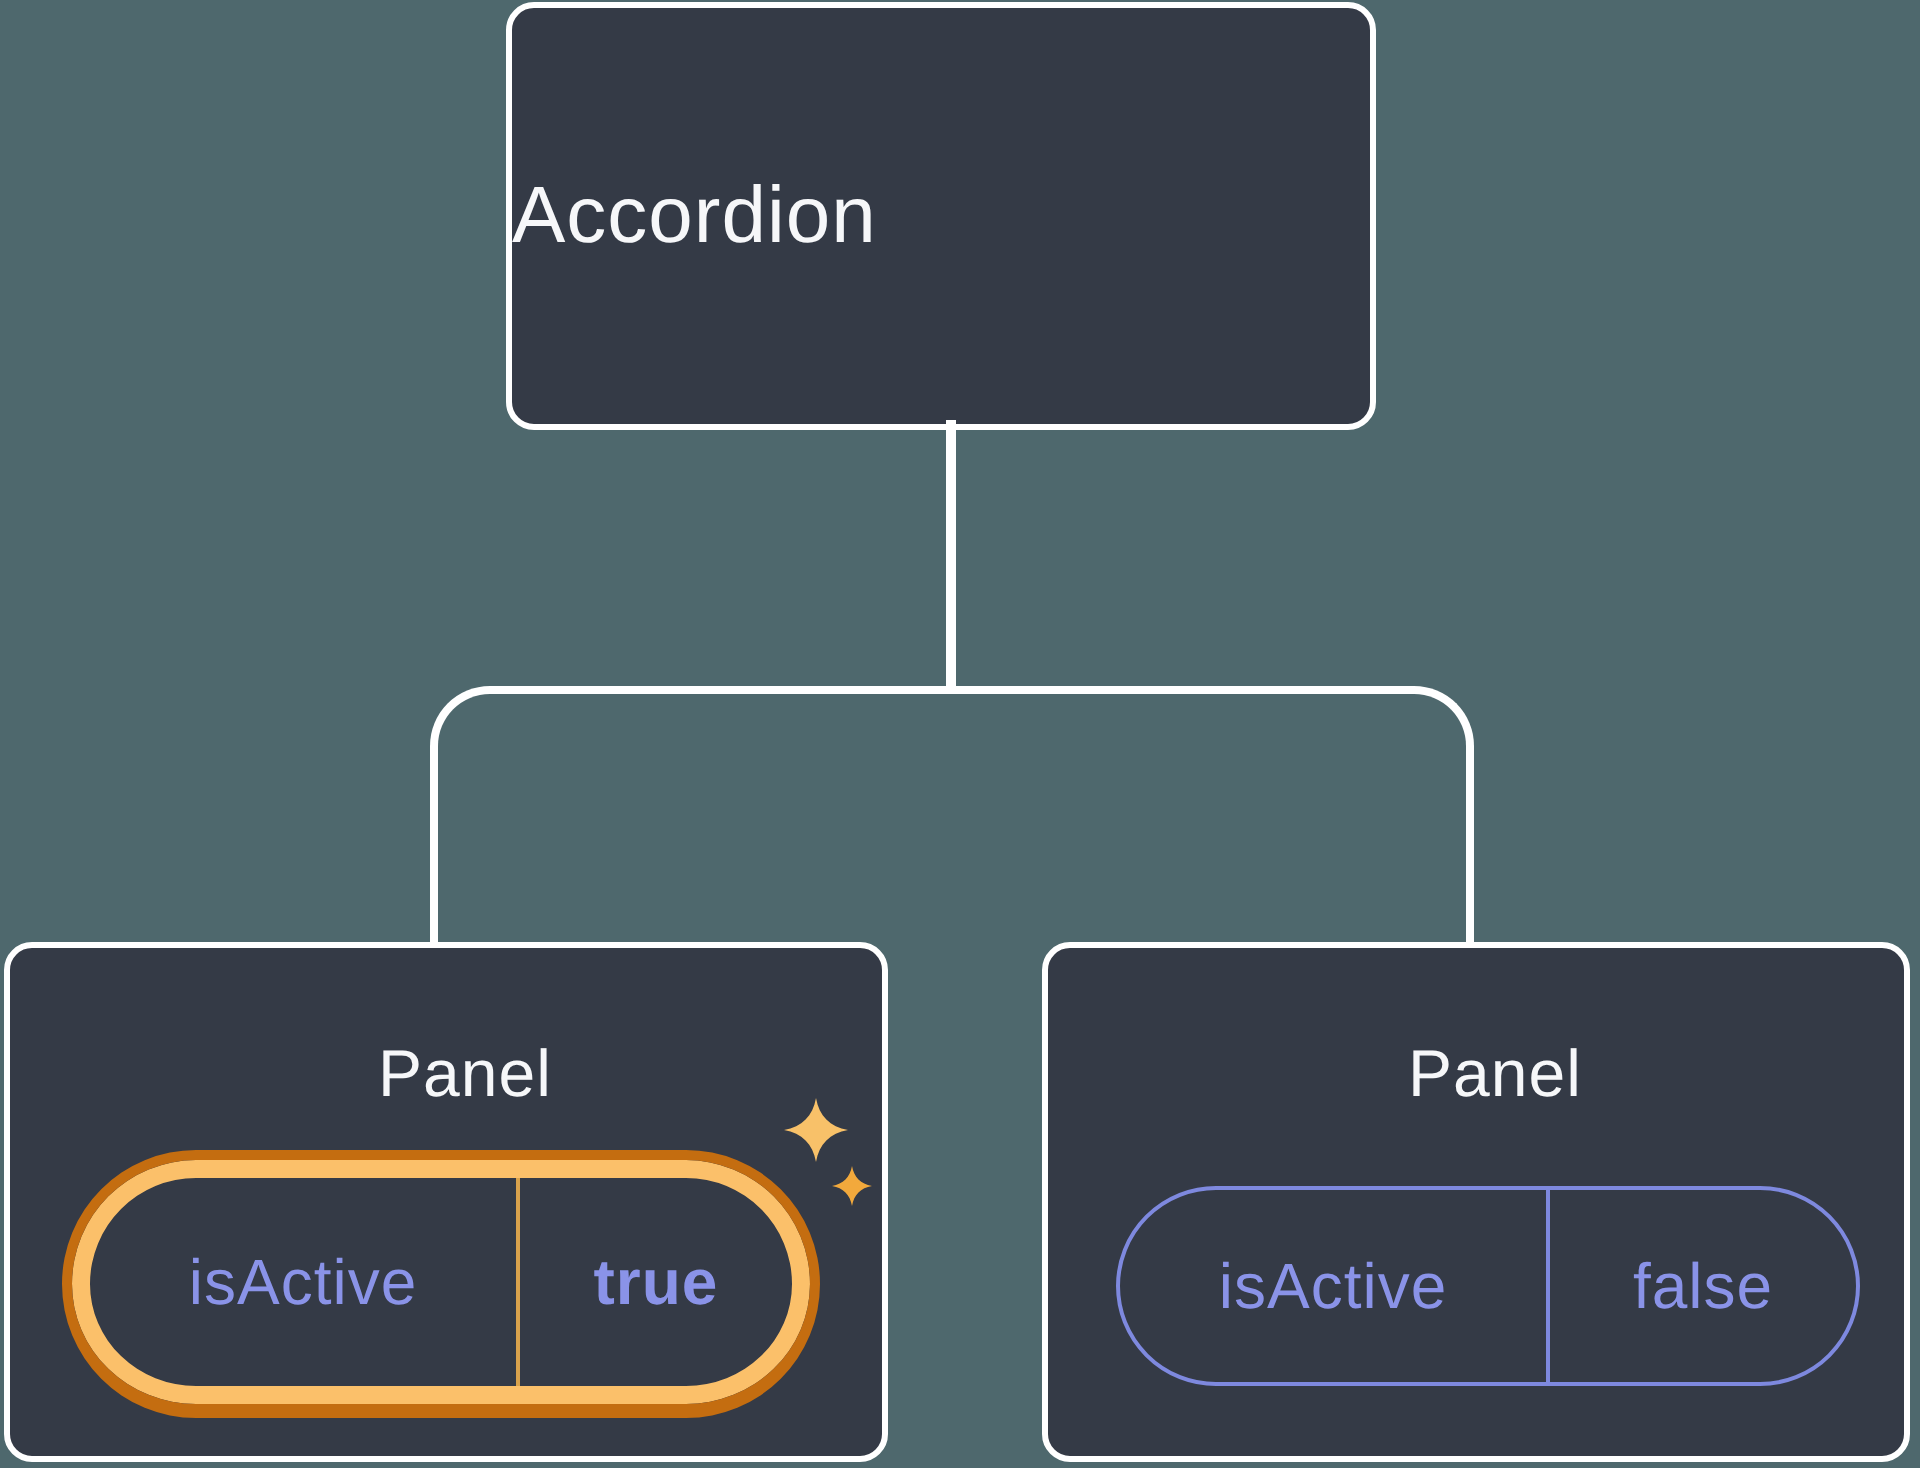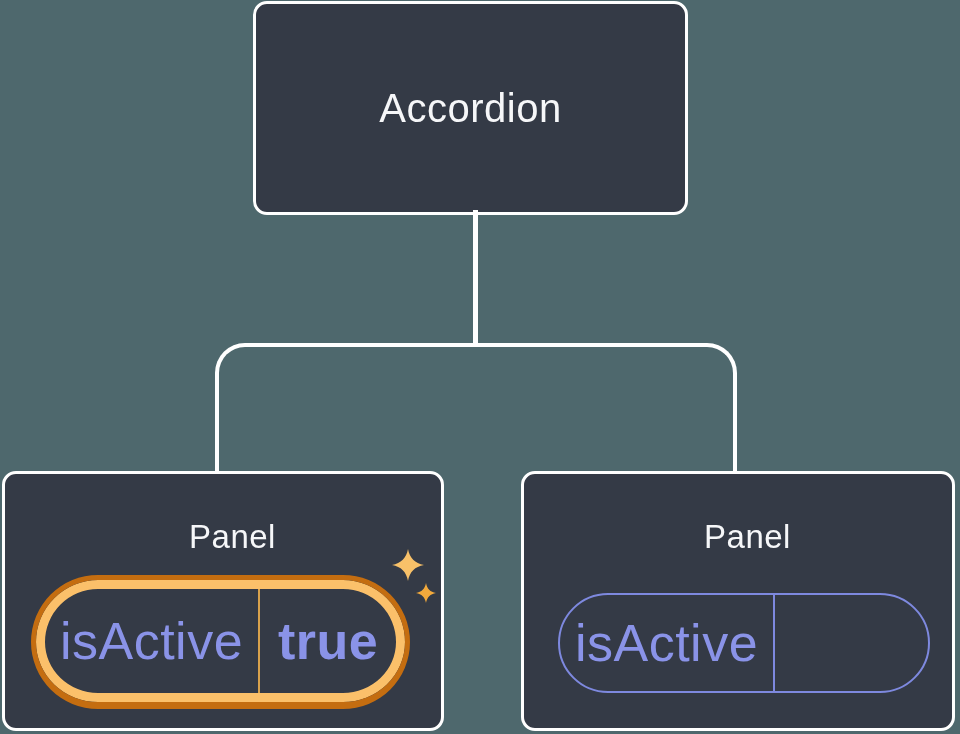--- a/index.html
+++ b/index.html
@@ -17,21 +17,21 @@
   
   .node {
     position: absolute;
     background: var(--node-fill, #343A46);
     border: 3px solid var(--node-border, #fff);
     border-radius: 14px;
   }
   .node-accordion {
     left: 253px; top: 1px;
     width: 435px; height: 214px;
-    display: flex; align-items: center; justify-content: center;
+    display: flex; align-items: center; justify-content: flex-start;
   }
   .accordion-label {
     font-size: 40px;
     font-weight: 500;
     letter-spacing: 0.5px;
     color: var(--node-text, #F6F7F9);
   }
 
   
   .stem {
@@ -73,21 +73,21 @@
   
   .pill {
     position: absolute;
     display: flex;
     align-items: stretch;
   }
   .pill-cell {
     display: flex;
     align-items: center;
     justify-content: center;
-    font-size: 52px;
+    font-size: 32px;
     letter-spacing: 0.5px;
     color: var(--prop-text, #8A93E8);
   }
   .pill-cell-name { width: 213px; }
   .pill-cell-value { flex: 1; }
   .value-bold { font-weight: 700; }
 
   .pill-gold {
     left: 26px; top: 101px;
     width: 379px; height: 134px;
@@ -162,16 +162,17 @@
       </svg>
     </span>
   </div>
 
   <div class="node node-panel node-panel-right">
     <div class="panel-label">Panel</div>
 
     <div class="pill pill-purple">
       <div class="pill-cell pill-cell-name">isActive</div>
       <div class="pill-divider-purple"></div>
+      <div class="pill-cell pill-cell-value">false</div>
     </div>
   </div>
 
 </div>
 
 </body></html>

